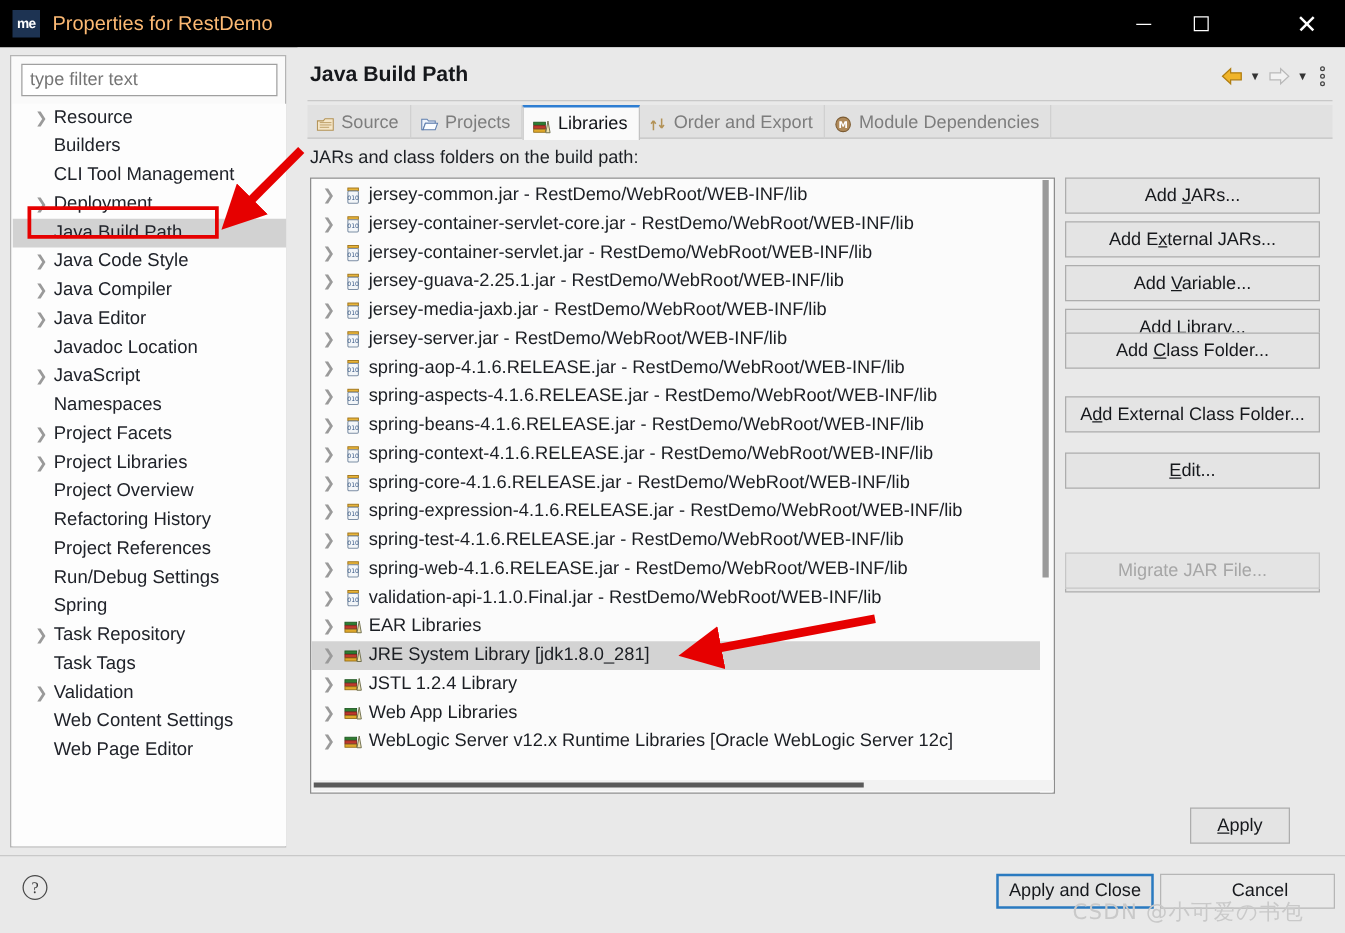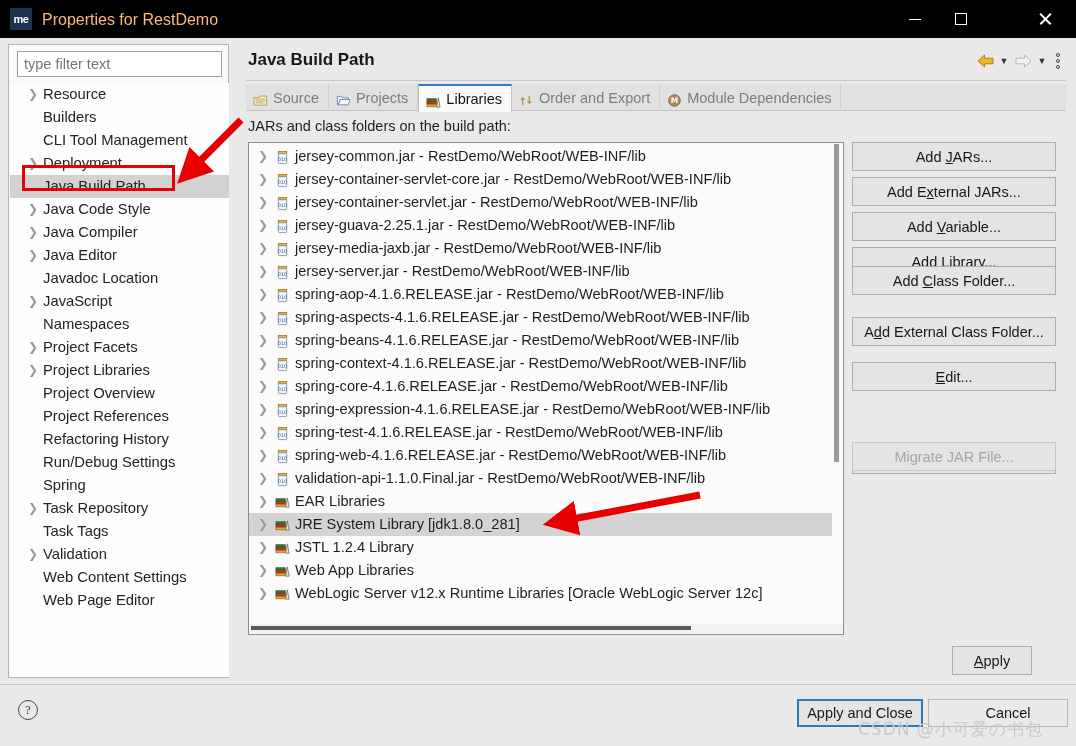--- a/index.html
+++ b/index.html
@@ -212,22 +212,22 @@
           <div class="tree-row selected"><span>Java Build Path</span></div>
           <div class="tree-row"><span class="tree-arrow">❯</span><span>Java Code Style</span></div>
           <div class="tree-row"><span class="tree-arrow">❯</span><span>Java Compiler</span></div>
           <div class="tree-row"><span class="tree-arrow">❯</span><span>Java Editor</span></div>
           <div class="tree-row"><span>Javadoc Location</span></div>
           <div class="tree-row"><span class="tree-arrow">❯</span><span>JavaScript</span></div>
           <div class="tree-row"><span>Namespaces</span></div>
           <div class="tree-row"><span class="tree-arrow">❯</span><span>Project Facets</span></div>
           <div class="tree-row"><span class="tree-arrow">❯</span><span>Project Libraries</span></div>
           <div class="tree-row"><span>Project Overview</span></div>
+          <div class="tree-row"><span>Refactoring History</span></div>
           <div class="tree-row"><span>Project References</span></div>
-          <div class="tree-row"><span>Refactoring History</span></div>
           <div class="tree-row"><span>Run/Debug Settings</span></div>
           <div class="tree-row"><span>Spring</span></div>
           <div class="tree-row"><span class="tree-arrow">❯</span><span>Task Repository</span></div>
           <div class="tree-row"><span>Task Tags</span></div>
           <div class="tree-row"><span class="tree-arrow">❯</span><span>Validation</span></div>
           <div class="tree-row"><span>Web Content Settings</span></div>
           <div class="tree-row"><span>Web Page Editor</span></div>
         </div>
     </div>
 

